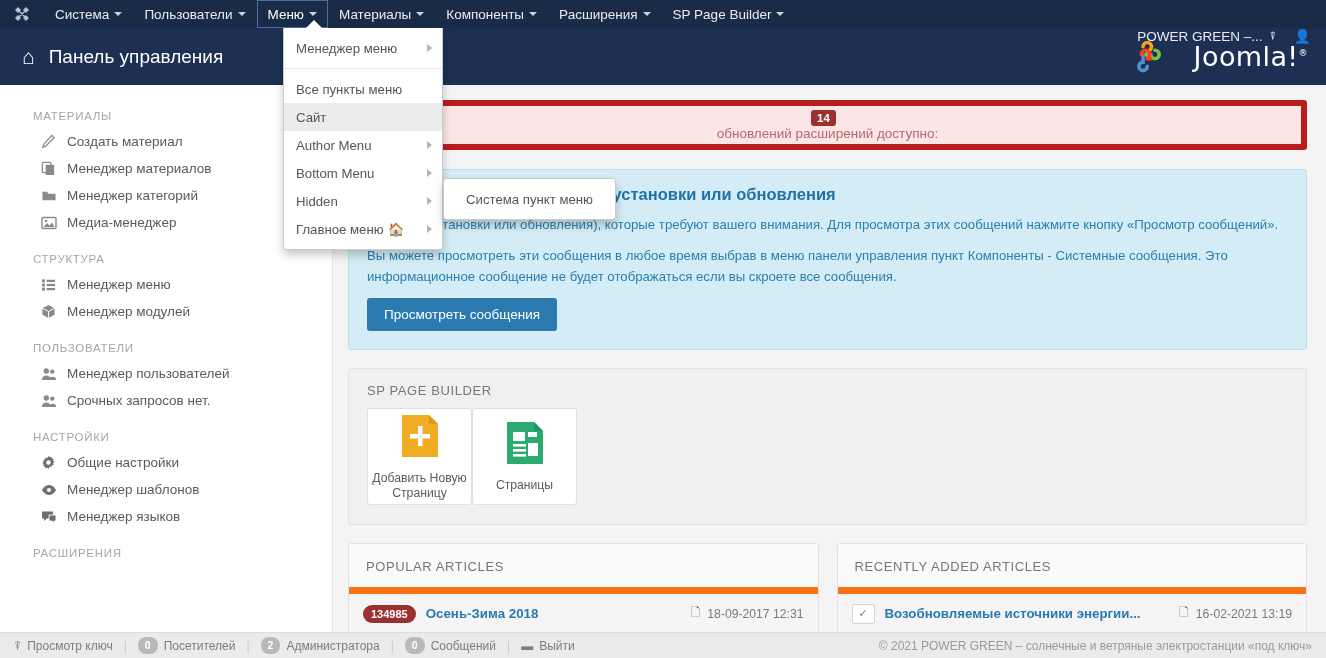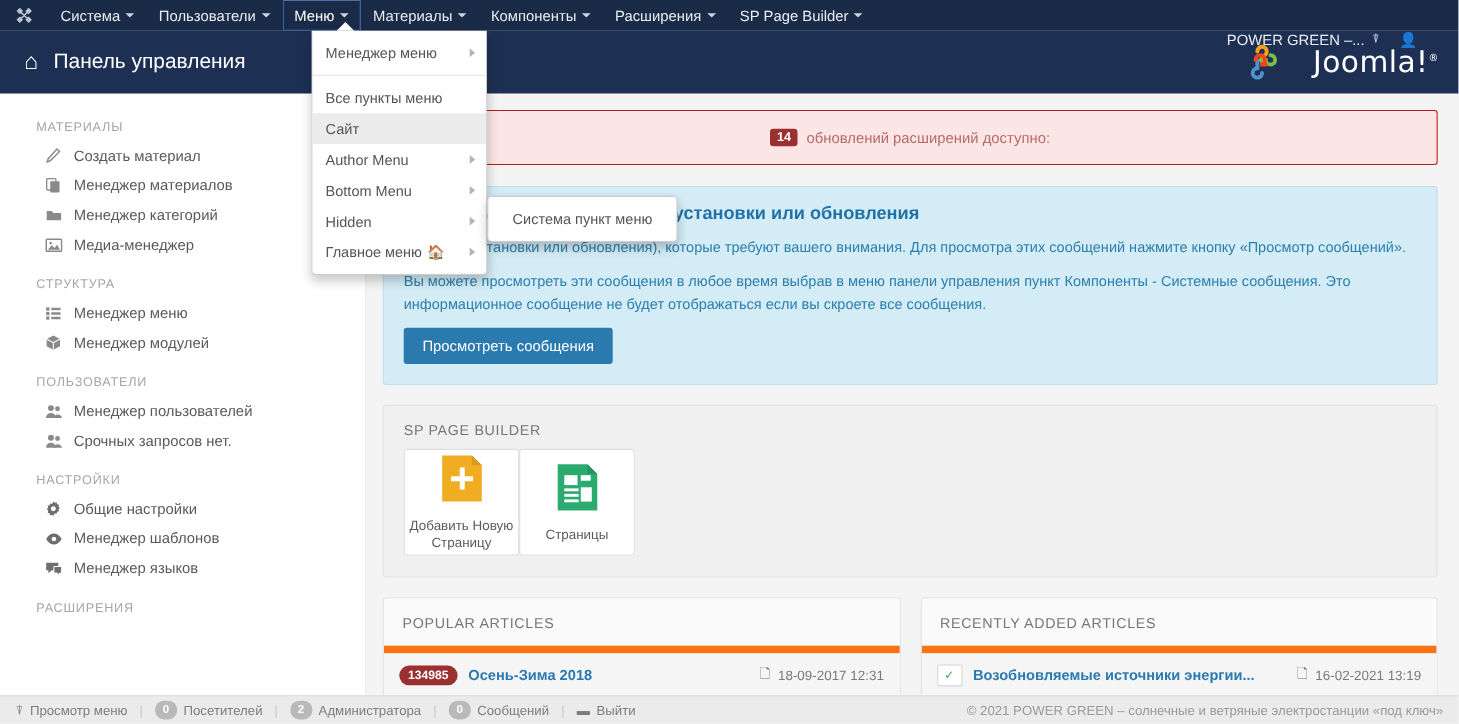--- a/index.html
+++ b/index.html
@@ -42,21 +42,21 @@
     display: inline-block;
   }
   .nav-item.active {
     background: #1a2b47;
     box-shadow: inset 0 0 0 1px #4a6da8;
     color: #ffffff;
   }
   .nav-right {
     margin-left: auto;
     display: flex; align-items: center;
-    padding-right: 22px;
+    padding-right: 0;
     margin-top: 44px;
   }
   .nav-site {
     color: #e9ecf1; font-size: 13.5px;
     display: flex; align-items: center; gap: 7px;
     padding: 0 12px; cursor: pointer;
   }
   .nav-user {
     color: #e9ecf1; font-size: 13.5px;
     display: flex; align-items: center; gap: 5px;
@@ -126,25 +126,26 @@
 
   
   .main {
     position: absolute; top: 0; left: 333px;
     width: 993px; height: 547px;
     padding: 15px 19px 0 15px;
   }
 
   .alert-update {
     background: #fbe5e5;
-    border: 1px solid #b91c1c;
+    border: 6px solid #b91c1c;
     border-radius: 3px;
     height: 50px;
     display: flex; align-items: center; justify-content: center;
     margin-bottom: 19px;
+    flex-direction: column;
   }
   .badge-red {
     background: #9b3030; color: #fff;
     font-size: 11.5px; font-weight: bold;
     border-radius: 3px; padding: 2px 6px;
     margin-right: 8px;
   }
   .alert-update-text { color: #b56a6a; font-size: 13.5px; }
   .btn-blue {
     background: #2a7ab0; color: #fff;
@@ -614,21 +615,21 @@
 
 <div class="submenu">
   <div class="dd-item">
     <span>Система пункт меню</span>
   </div>
 </div>
 
 <div class="statusbar">
   <div class="sb-item">
     <span>⍒</span>
-    <span>Просмотр меню</span>
+    <span>Просмотр ключ</span>
   </div>
   <span class="sb-sep">|</span>
   <div class="sb-item">
     <span class="sb-count">0</span>
     <span>Посетителей</span>
   </div>
   <span class="sb-sep">|</span>
   <div class="sb-item">
     <span class="sb-count">2</span>
     <span>Администратора</span>

